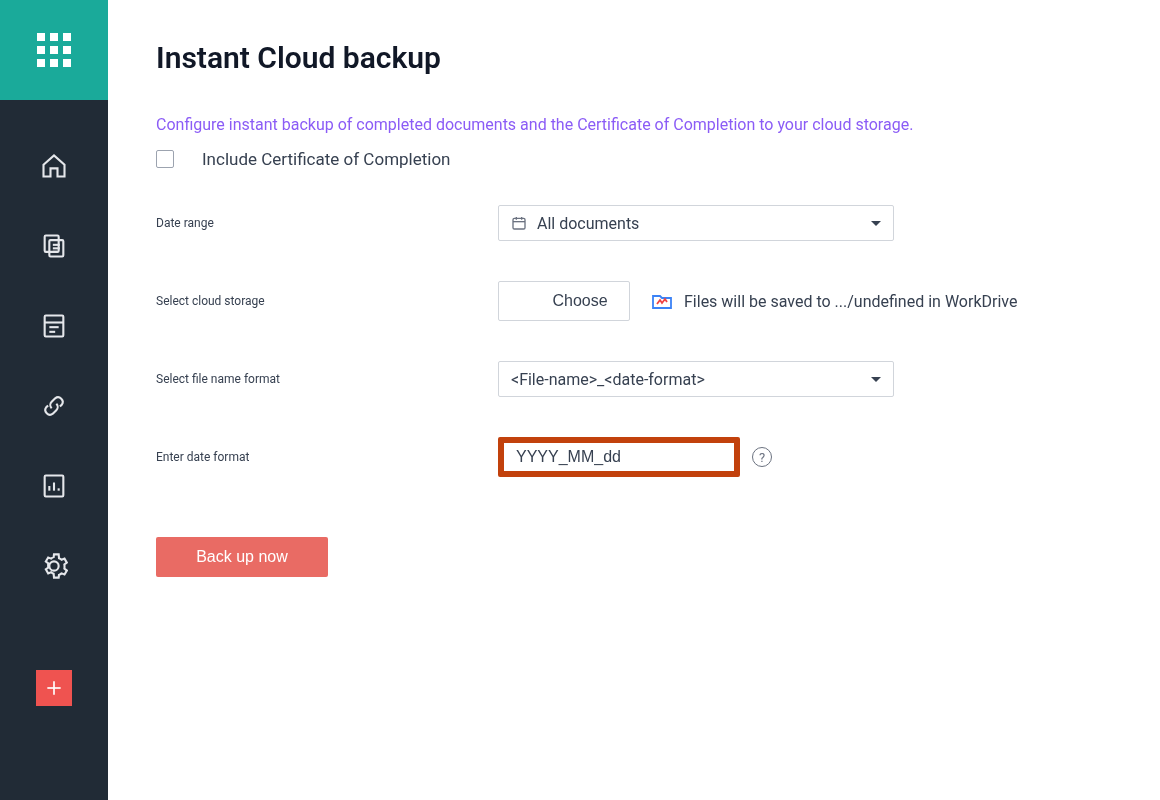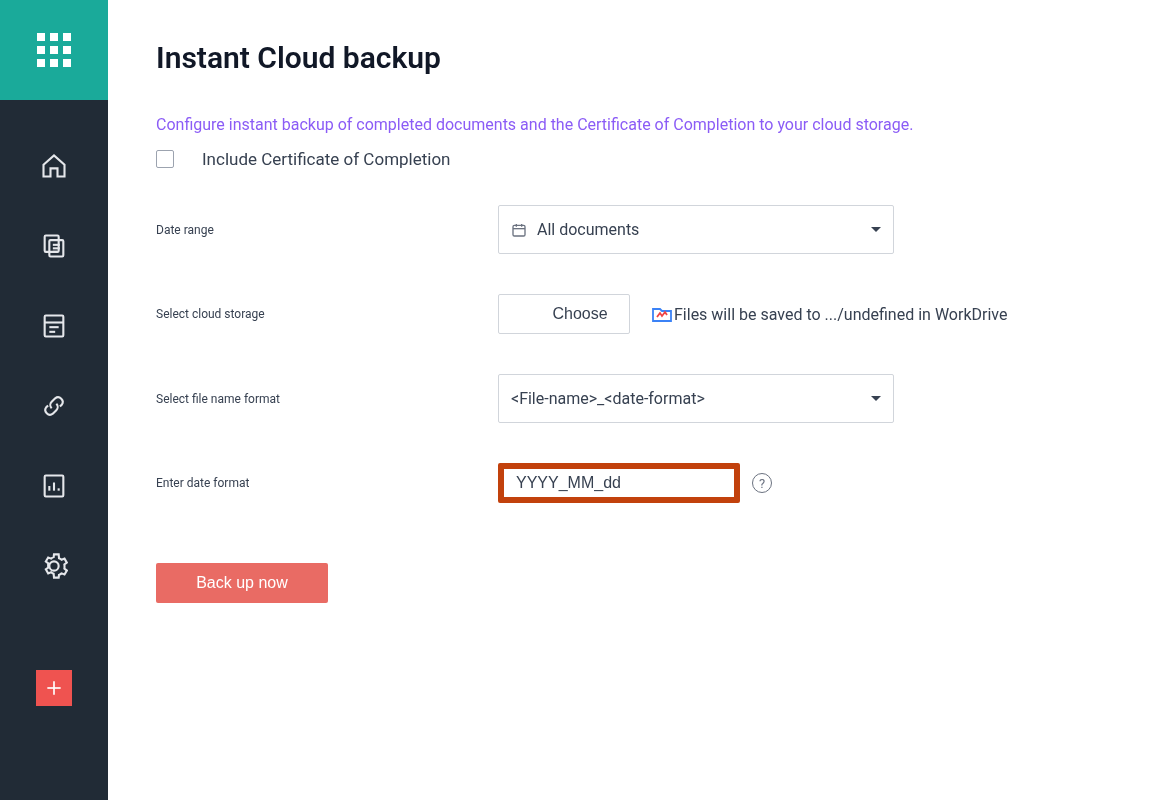--- a/index.html
+++ b/index.html
@@ -119,21 +119,21 @@
       align-items: center;
       margin-bottom: 40px;
     }
     .form-label {
       width: 342px;
       font-size: 12px;
       color: #374151;
     }
     .select-box {
       width: 396px;
-      height: 49px;
+      height: 36px;
       border: 1px solid #d1d5db;
       border-radius: 2px;
       display: flex;
       align-items: center;
       padding: 0 12px;
       cursor: pointer;
       position: relative;
       background: #fff;
     }
     .select-icon {
@@ -160,20 +160,21 @@
       background: #fff;
       font-size: 16px;
       color: #374151;
       cursor: pointer;
       border-radius: 2px;
       padding-left: 32px;
     }
     .storage-info {
       display: flex;
       align-items: center;
+      gap: 10px;
       margin-left: 20px;
     }
     .workdrive-icon {
       width: 24px;
       height: 24px;
     }
     .storage-text {
       font-size: 16px;
       color: #374151;
     }

